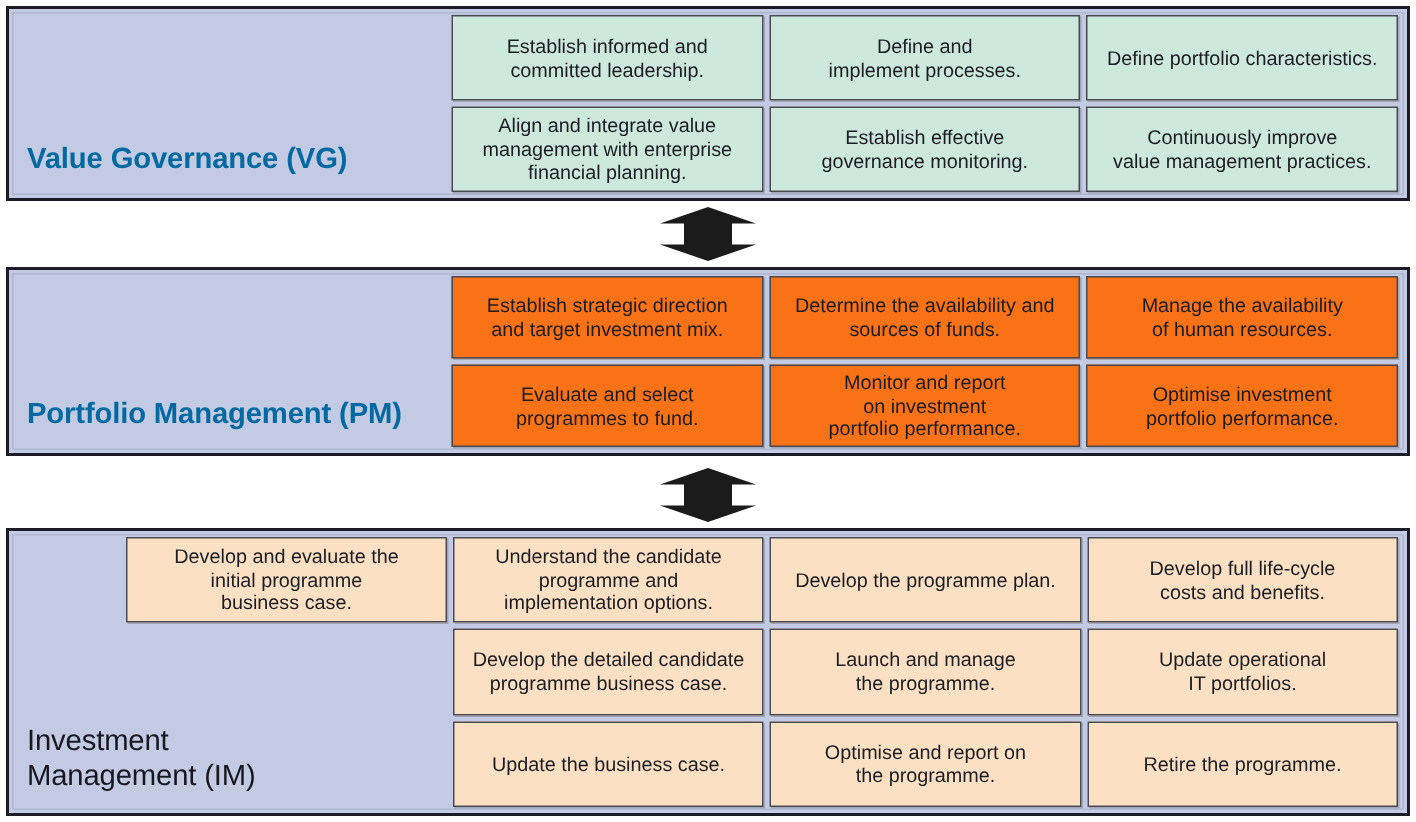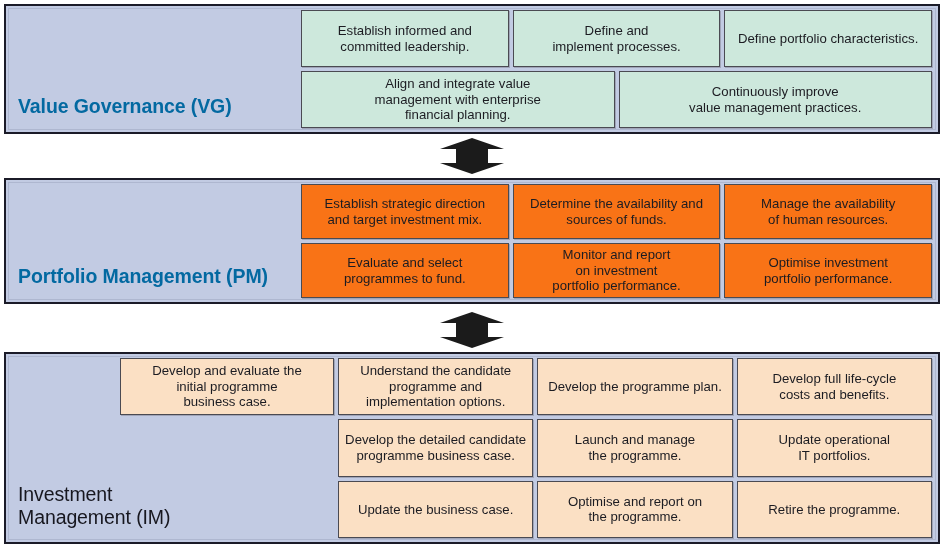--- a/index.html
+++ b/index.html
@@ -124,21 +124,21 @@
     flex: 1 1 auto;
     display: flex;
     flex-direction: column;
     justify-content: center;
     gap: 4px;
     padding: 4px 6px 4px 0;
     box-sizing: border-box;
     z-index: 2;
   }
   .im-row { display: flex; flex-direction: row; gap: 4px; flex: 1 1 0; min-height: 0; }
-  .im-col-a { flex: 0 0 214px; margin-left: 36px; }
+  .im-col-a { flex: 0 0 214px; }
   .im-col-b { flex: 1 1 0; }
   .im-col-c { flex: 1 1 0; }
   .im-col-d { flex: 1 1 0; }
 
   
   .arrow {
     position: absolute;
     left: 436px;
     width: 72px;
     height: 36px;
@@ -163,20 +163,22 @@
         <div class="cell green">Establish informed and
 committed leadership.</div>
         <div class="cell green">Define and
 implement processes.</div>
         <div class="cell green">Define portfolio characteristics.</div>
       </div>
       <div class="grid-row">
         <div class="cell green">Align and integrate value
 management with enterprise
 financial planning.</div>
+        <div class="cell green">Establish effective
+governance monitoring.</div>
         <div class="cell green">Continuously improve
 value management practices.</div>
       </div>
     </div>
   </div>
 
   <div class="arrow" id="arrow-1">
     <svg viewBox="0 0 72 36" preserveAspectRatio="none" aria-hidden="true">
       <path d="M36 0 L68 11 L52 11 L52 25 L68 25 L36 36 L4 25 L20 25 L20 11 L4 11 Z" fill="#1b1b1b"></path>
       <rect x="20" y="10" width="32" height="16" fill="#1b1b1b"></rect>

